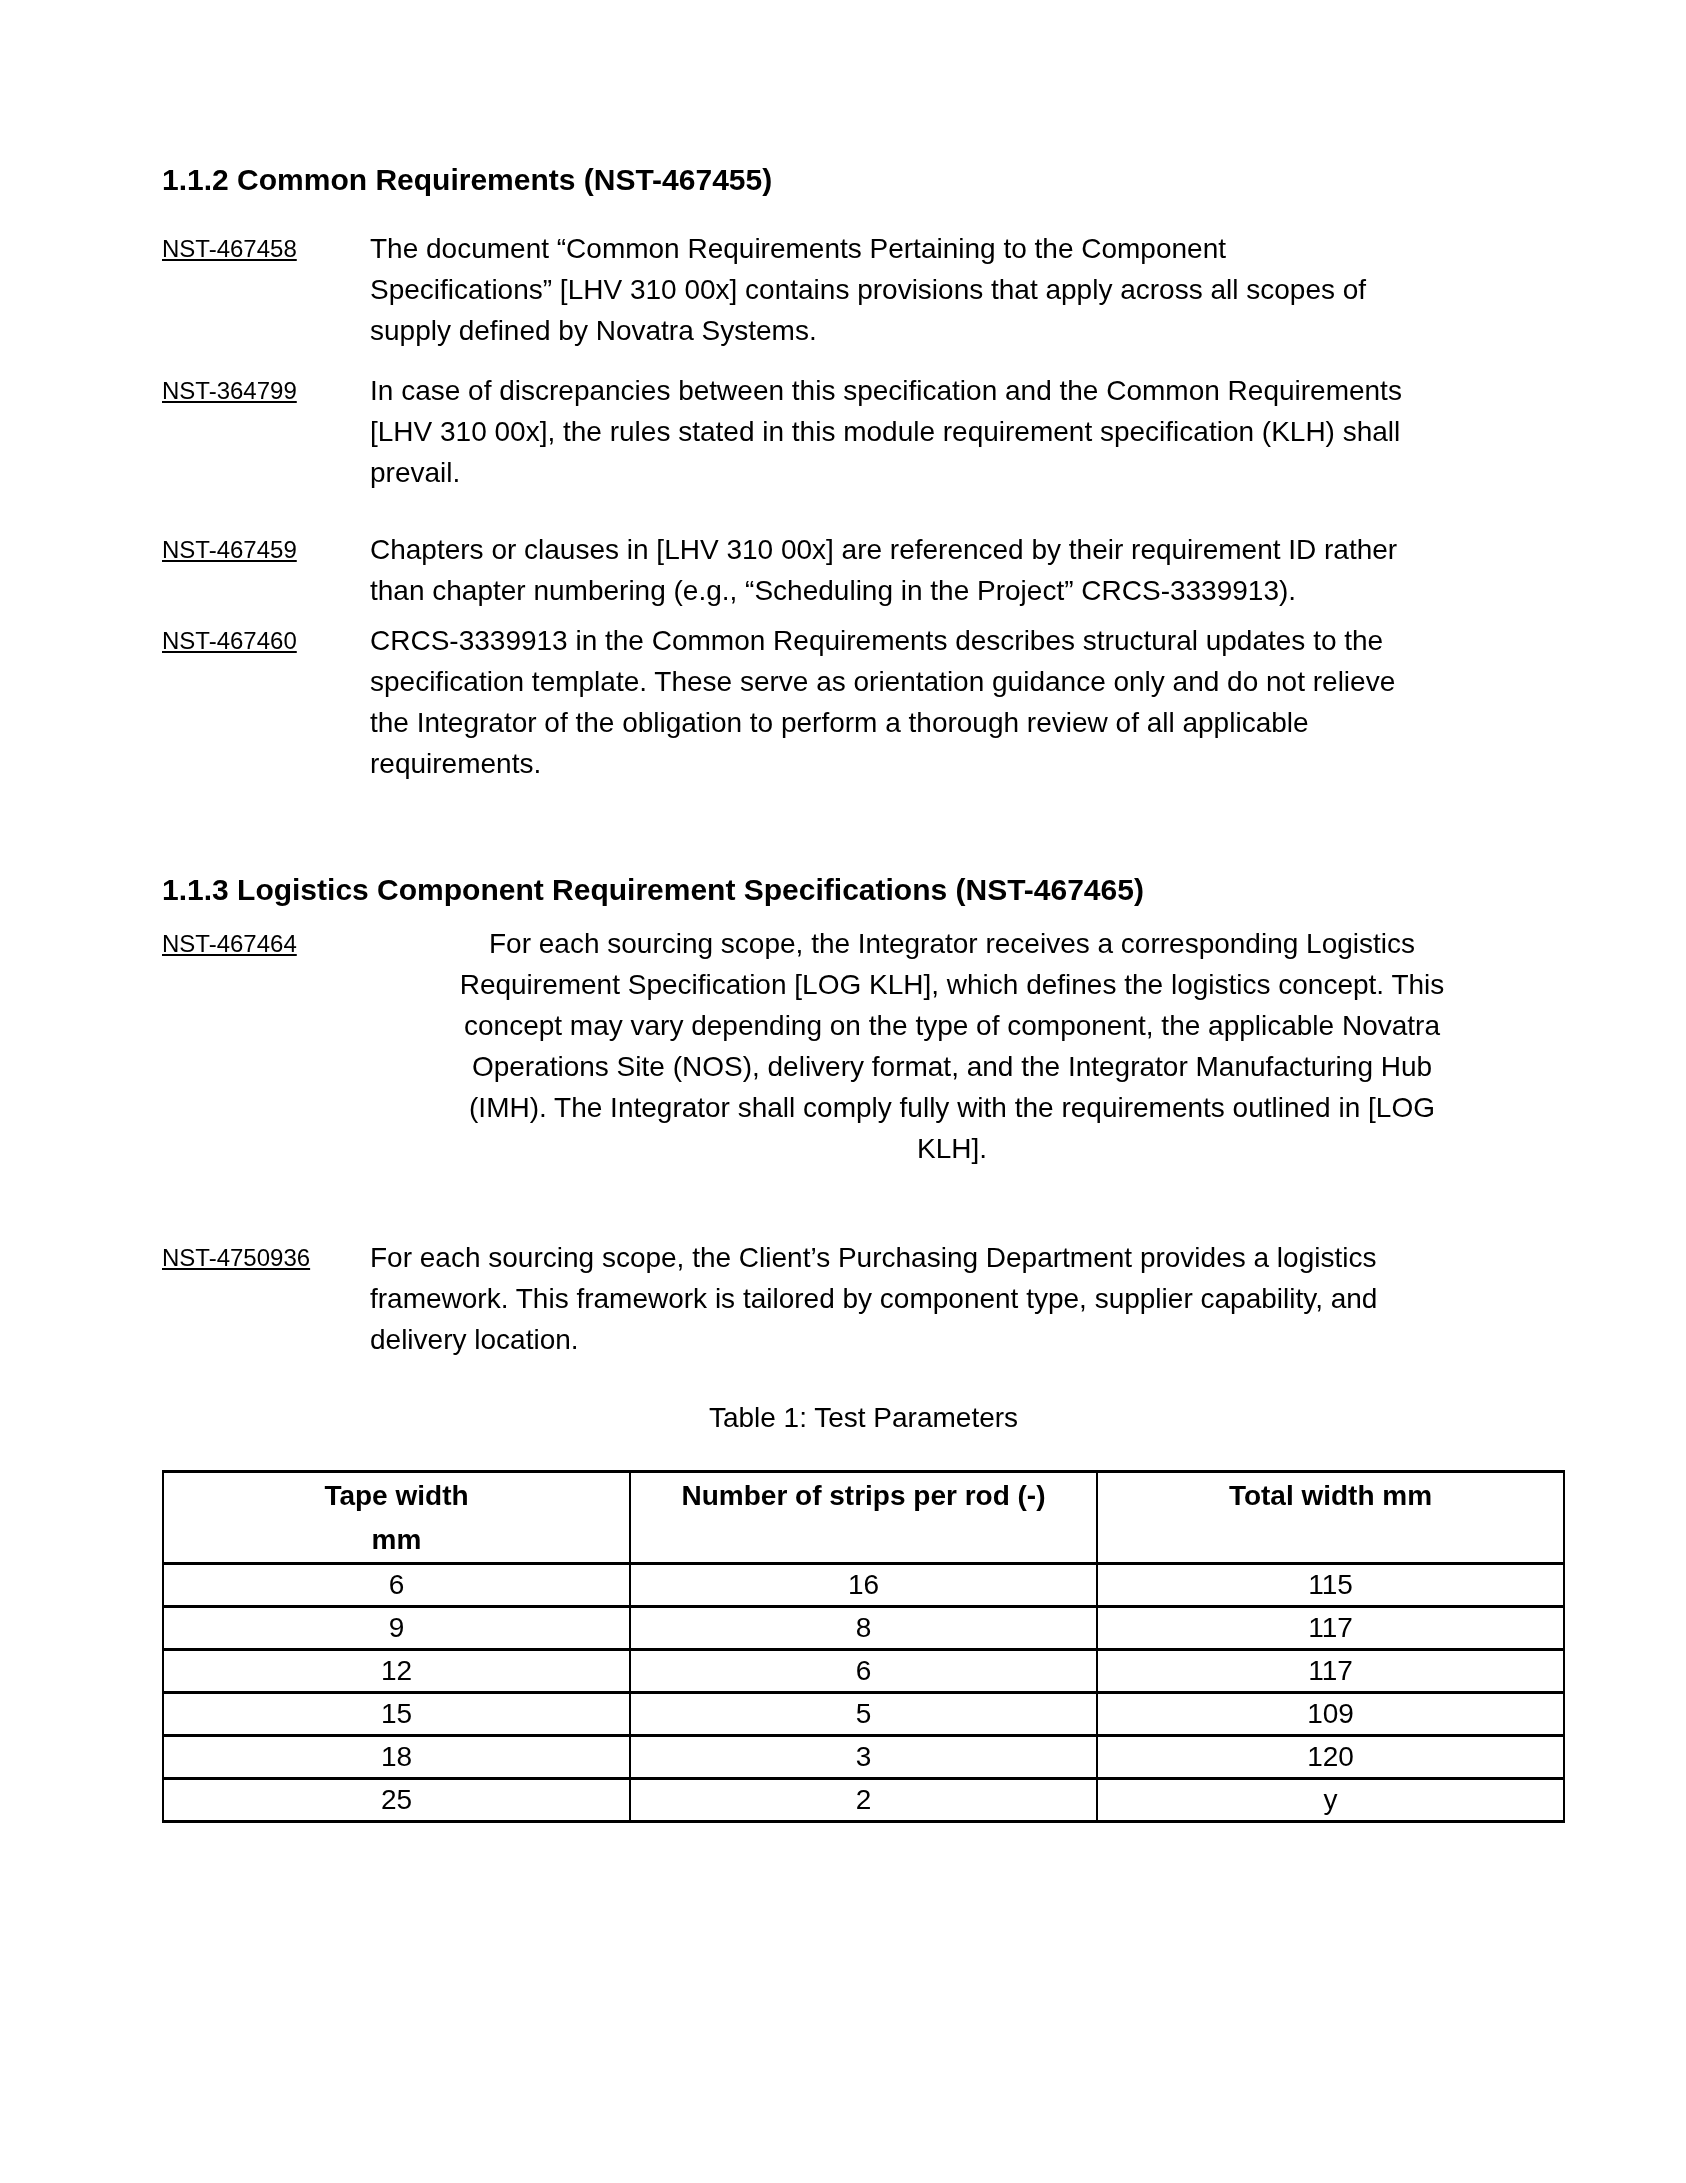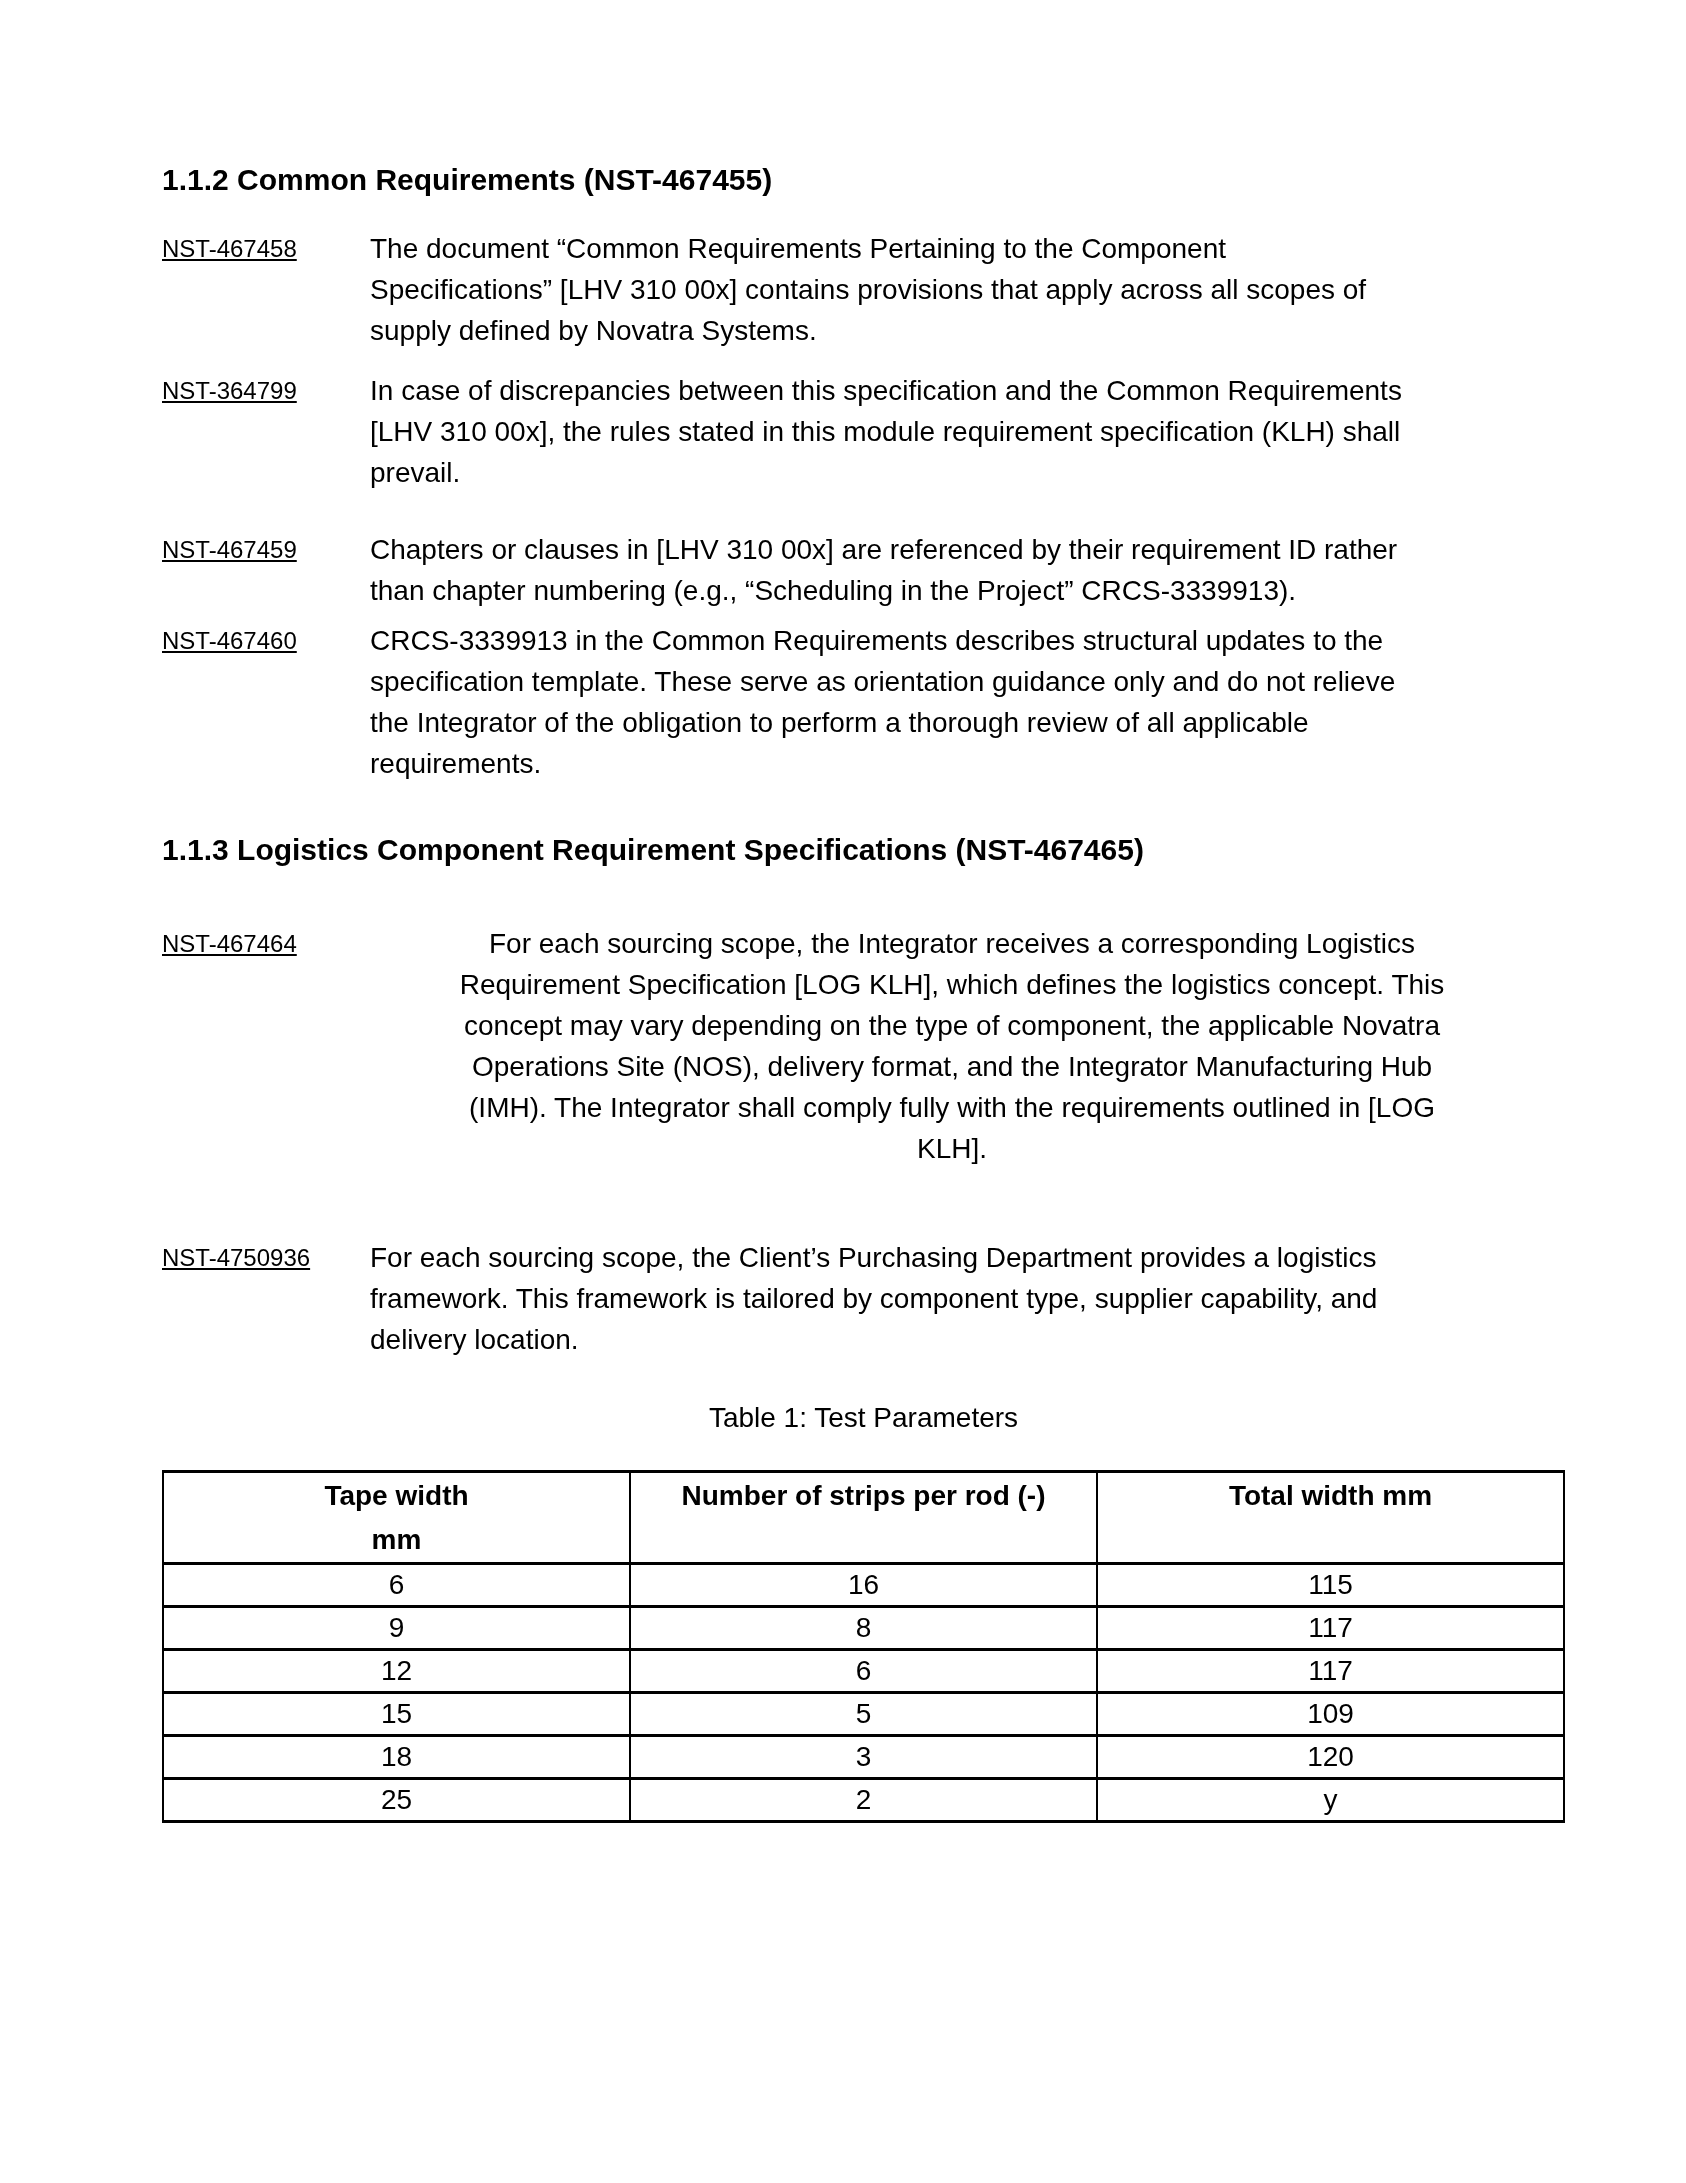--- a/index.html
+++ b/index.html
@@ -16,21 +16,21 @@
 
   .section-heading {
     position: absolute;
     left: 162px;
     font-size: 30px;
     font-weight: bold;
     line-height: 41px;
     white-space: nowrap;
   }
   #heading-112 { top: 159px; }
-  #heading-113 { top: 829px; }
+  #heading-113 { top: 869px; }
 
   .req {
     position: absolute;
     left: 162px;
     width: 1372px;
   }
   .req-id {
     position: absolute;
     left: 0;
     top: 0;

